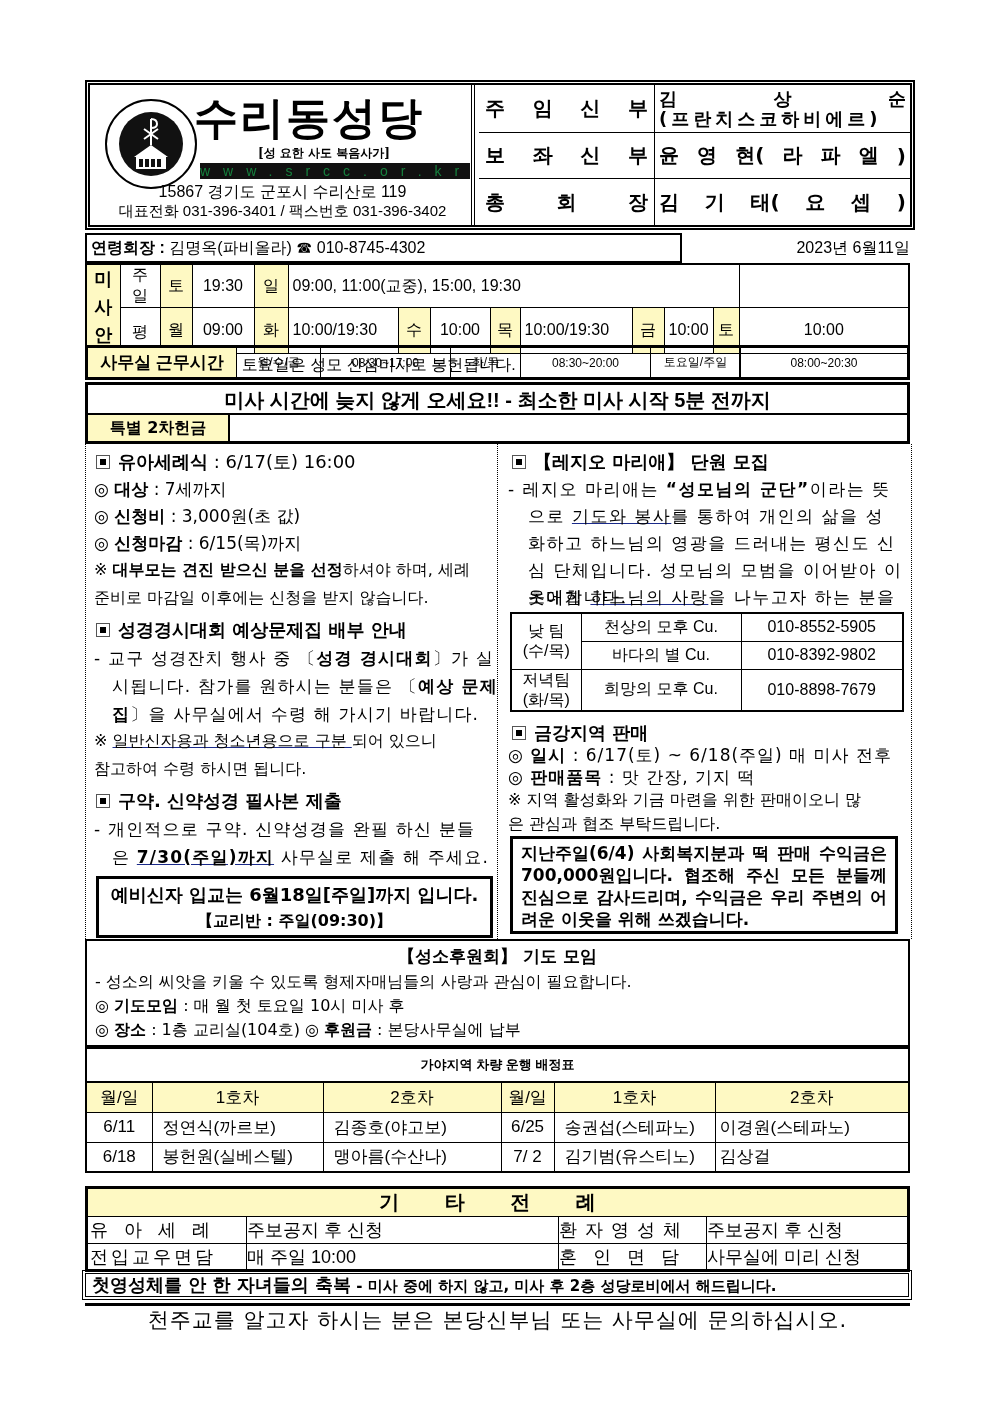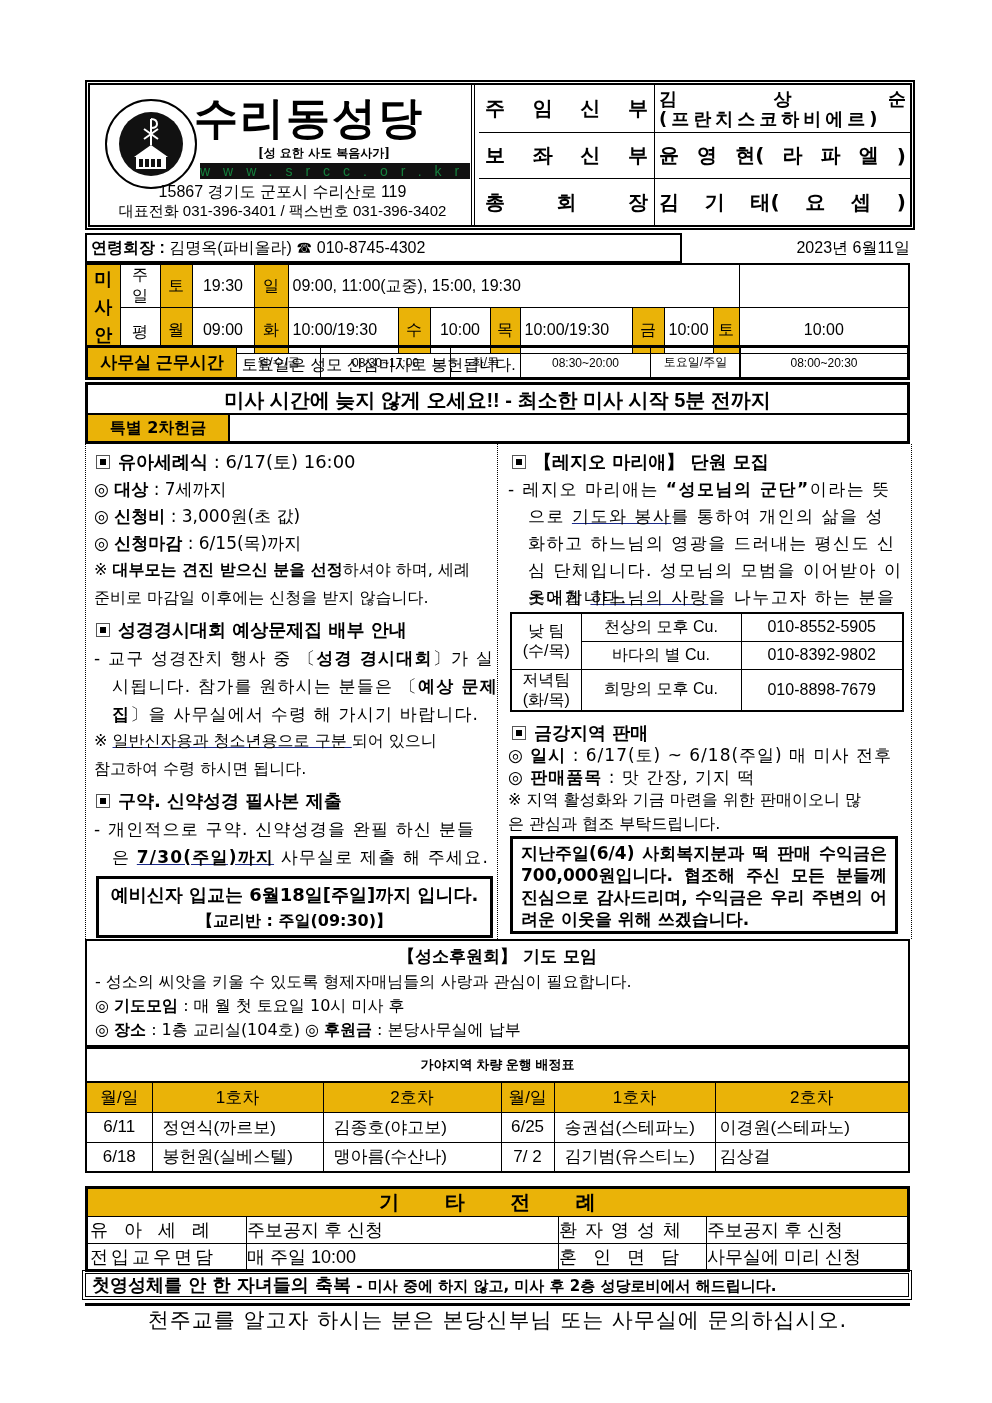--- a/index.html
+++ b/index.html
@@ -1,18 +1,18 @@
 <!DOCTYPE html>
 <html><head>
 <meta charset="utf-8">
 <style>
   * { box-sizing: border-box; margin: 0; padding: 0; }
   body { width: 992px; height: 1403px; background: #ffffff; font-family: "DejaVu Sans", sans-serif; color: #000; position: relative; overflow: hidden; }
   .abs { position: absolute; }
-  .gray { background: #eab308; }
+  .gray { background: #fef9c3; }
 
   
   #header { left: 85px; top: 80px; width: 830px; height: 150px; border: 3px double #000; border-width: 5px; border-style: double; }
   #header-left { left: 0; top: 0; width: 385px; height: 140px; border-right: 4px double #000; }
   #logo { left: 14px; top: 12px; width: 94px; height: 94px; }
   #title { left: 104px; top: 4px; font-size: 44px; font-weight: bold; letter-spacing: 2px; }
   #subtitle { left: 168px; top: 60px; font-size: 12px; font-family: "DejaVu Serif", serif; font-weight: bold; }
   #website { left: 110px; top: 78px; width: 270px; height: 16px; background: #111; color: #15803d; font-size: 14px; text-align: center; letter-spacing: 13px; line-height: 16px; font-family: "Liberation Sans", sans-serif;}
   #address { left: 0; top: 97px; width: 385px; text-align: center; font-size: 16px; font-family: "Liberation Sans", sans-serif; }
   #phone { left: 0; top: 117px; width: 385px; text-align: center; font-size: 15px; font-family: "Liberation Sans", sans-serif; }

